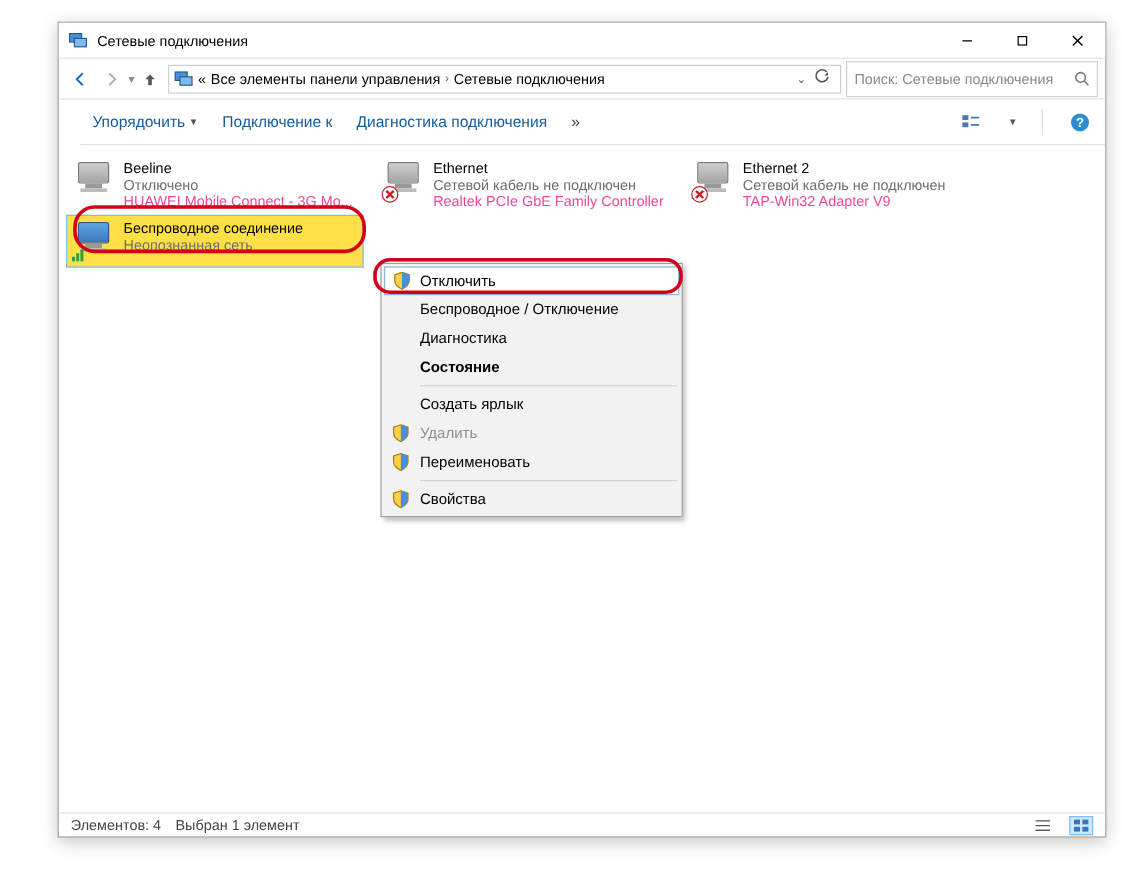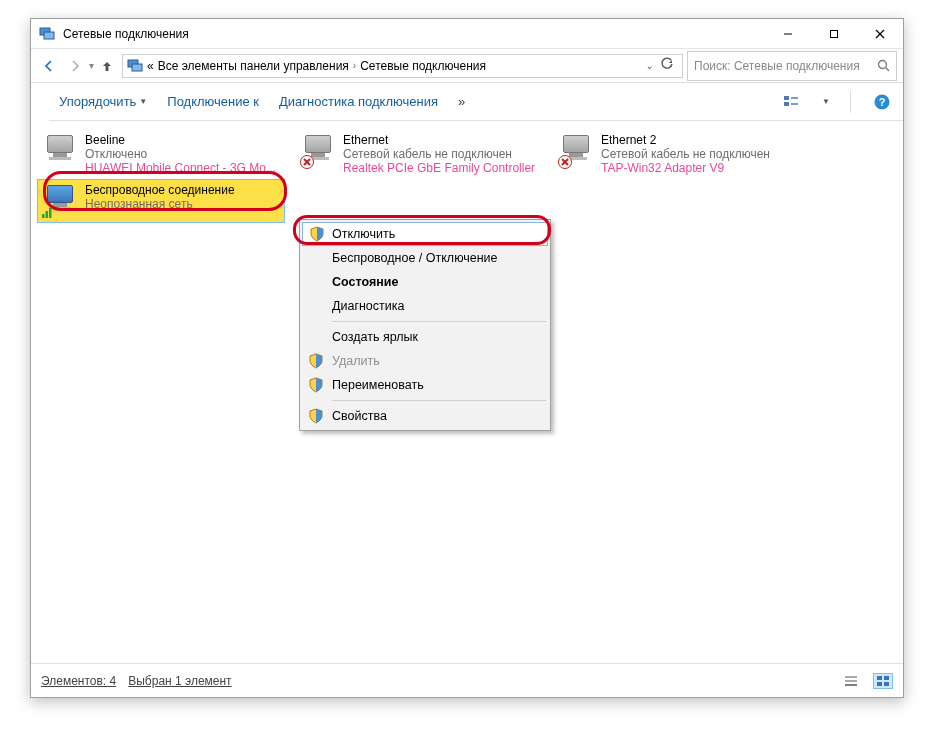--- a/index.html
+++ b/index.html
@@ -1,19 +1,19 @@
 <!DOCTYPE html>
 <html><head>
 <meta charset="utf-8">
 <style>
   * { box-sizing: border-box; margin: 0; padding: 0; font-family: "Segoe UI", Tahoma, sans-serif; }
   body { background: #fff; width: 935px; height: 729px; overflow: hidden; }
 
   .window {
-    position: absolute; left: 30px; top: 18px; width: 874px; height: 680px;
+    position: absolute; left: 48px; top: 18px; width: 874px; height: 680px;
     background: #fff; border: 1px solid #9f9f9f; box-shadow: 0 4px 14px rgba(0,0,0,0.25);
     display: flex; flex-direction: column;
   }
 
   
   .titlebar { height: 30px; background: #fff; display: flex; align-items: center; border-bottom: 1px solid #e5e5e5; }
   .titlebar .app-icon { width: 16px; height: 16px; margin: 0 8px; }
   .titlebar .title { font-size: 12px; color: #000; flex: 1; }
   .titlebar .win-btns { display: flex; }
   .titlebar .win-btn { width: 46px; height: 30px; display: flex; align-items: center; justify-content: center; color: #000; }
@@ -72,21 +72,21 @@
   .ctxmenu .mi.disabled { color: #8f8f8f; }
   .ctxmenu .mi.bold { font-weight: 600; }
   .ctxmenu .sep { height: 1px; background: #d0d0d0; margin: 3px 2px 3px 30px; }
   .ctxmenu .mi .shield { position: absolute; left: 6px; width: 16px; height: 16px; }
 
   .ctx-ring {
     position: absolute; border: 3px solid #d1001c; border-radius: 14px; pointer-events: none;
   }
 
   
-  .statusbar { height: 34px; border-top: 1px solid #e1e1e1; display: flex; align-items: center; padding: 0 10px; font-size: 12px; color: #444; gap: 12px; text-decoration: underline; }
+  .statusbar { height: 20px; border-top: 1px solid #e1e1e1; display: flex; align-items: center; padding: 0 10px; font-size: 12px; color: #444; gap: 12px; }
   .statusbar .sb-fill { flex: 1; }
   .sb-view { width: 20px; height: 16px; display: flex; align-items: center; justify-content: center; }
   .sb-view.active { background: #cde8ff; border: 1px solid #7bbdf5; }
 
   
   .pc-icon { width: 36px; height: 36px; position: relative; }
   .pc-mon { position: absolute; left: 4px; top: 2px; width: 26px; height: 18px; background: linear-gradient(#5fa6e8,#3b75b8); border: 1px solid #30577f; border-radius: 2px; }
   .pc-mon.gray { background: linear-gradient(#cfcfcf,#a5a5a5); border-color: #777; }
   .pc-base { position: absolute; left: 10px; top: 20px; width: 14px; height: 4px; background: #999; }
   .pc-foot { position: absolute; left: 6px; top: 24px; width: 22px; height: 3px; background: #bbb; }
@@ -279,25 +279,25 @@
       <div class="mi hover">
         <svg class="shield" viewBox="0 0 16 16">
             <path d="M8 1 L14 3 V8 C14 12 8 15 8 15 C8 15 2 12 2 8 V3 Z" fill="#ffd24a" stroke="#b07d00"></path>
             <path d="M8 1 L14 3 V8 C14 12 8 15 8 15 V1 Z" fill="#4a90d9"></path>
           </svg>
         <span>Отключить</span>
       </div>
       <div class="mi">
         <span>Беспроводное / Отключение</span>
       </div>
+      <div class="mi">
+        <span>Диагностика</span>
+      </div>
       <div class="mi bold">
         <span>Состояние</span>
-      </div>
-      <div class="mi">
-        <span>Диагностика</span>
       </div>
       <div class="sep"></div>
       <div class="mi">
         <span>Создать ярлык</span>
       </div>
       <div class="mi disabled">
         <svg class="shield" viewBox="0 0 16 16">
             <path d="M8 1 L14 3 V8 C14 12 8 15 8 15 C8 15 2 12 2 8 V3 Z" fill="#ffd24a" stroke="#b07d00"></path>
             <path d="M8 1 L14 3 V8 C14 12 8 15 8 15 V1 Z" fill="#4a90d9"></path>
           </svg>

